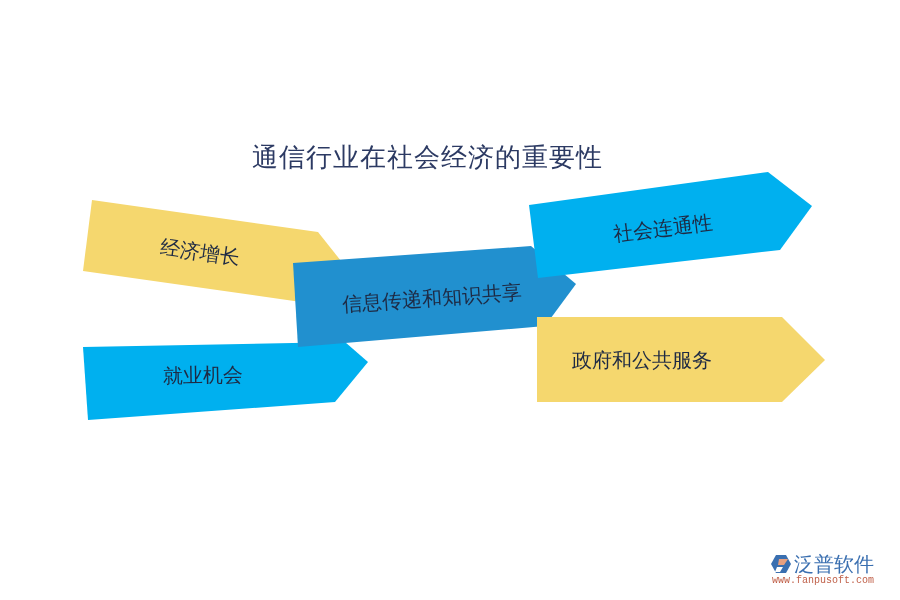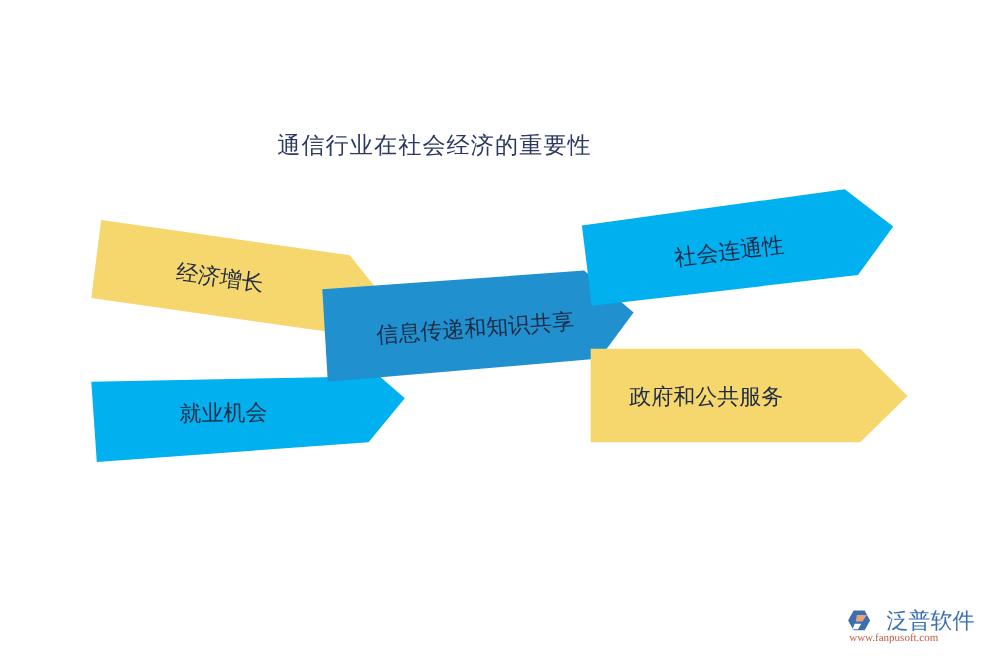--- a/index.html
+++ b/index.html
@@ -1,38 +1,38 @@
 <!DOCTYPE html>
 <html><head>
   <meta charset="utf-8">
   <style>
     html, body { margin: 0; padding: 0; }
     body {
       width: 900px; height: 600px; background: #ffffff; position: relative; overflow: hidden;
       font-family: "DejaVu Serif", "Liberation Serif", serif;
     }
     .title {
-      position: absolute; left: 252px; top: 118px; width: 380px;
-      font-size: 21px; color: #2c3a63; letter-spacing: 1px; white-space: nowrap;
+      position: absolute; left: 252px; top: 140px; width: 380px;
+      font-size: 26px; color: #2c3a63; letter-spacing: 1px; white-space: nowrap;
       font-family: "DejaVu Serif", "Liberation Serif", serif;
     }
     svg.shapes { position: absolute; left: 0; top: 0; }
     .label {
       position: absolute; color: #1e2a44; white-space: nowrap;
       font-family: "DejaVu Sans", "Liberation Sans", sans-serif;
       transform-origin: center center;
     }
     .logo { position: absolute; left: 770px; top: 551px; width: 125px; height: 40px; }
     .logo-name {
       position: absolute; left: 24px; top: 0px; font-size: 20px; color: #3a6fb0;
-      font-family: "DejaVu Sans", "Liberation Sans", sans-serif; white-space: nowrap; margin-left: 12px;
+      font-family: "DejaVu Sans", "Liberation Sans", sans-serif; white-space: nowrap;
     }
     .logo-url {
       position: absolute; left: 2px; top: 24px; font-size: 10px; color: #c0614a;
-      font-family: Liberation Serif, serif; white-space: nowrap;
+      font-family: Liberation Mono, monospace; white-space: nowrap;
     }
   </style>
 </head>
 <body>
 
 <div class="title">通信行业在社会经济的重要性</div>
 
 <svg class="shapes" width="900" height="600">
 
   <polygon points="92,200 318,232 345,266 308,303 83,271" fill="#f5d76e"></polygon>

